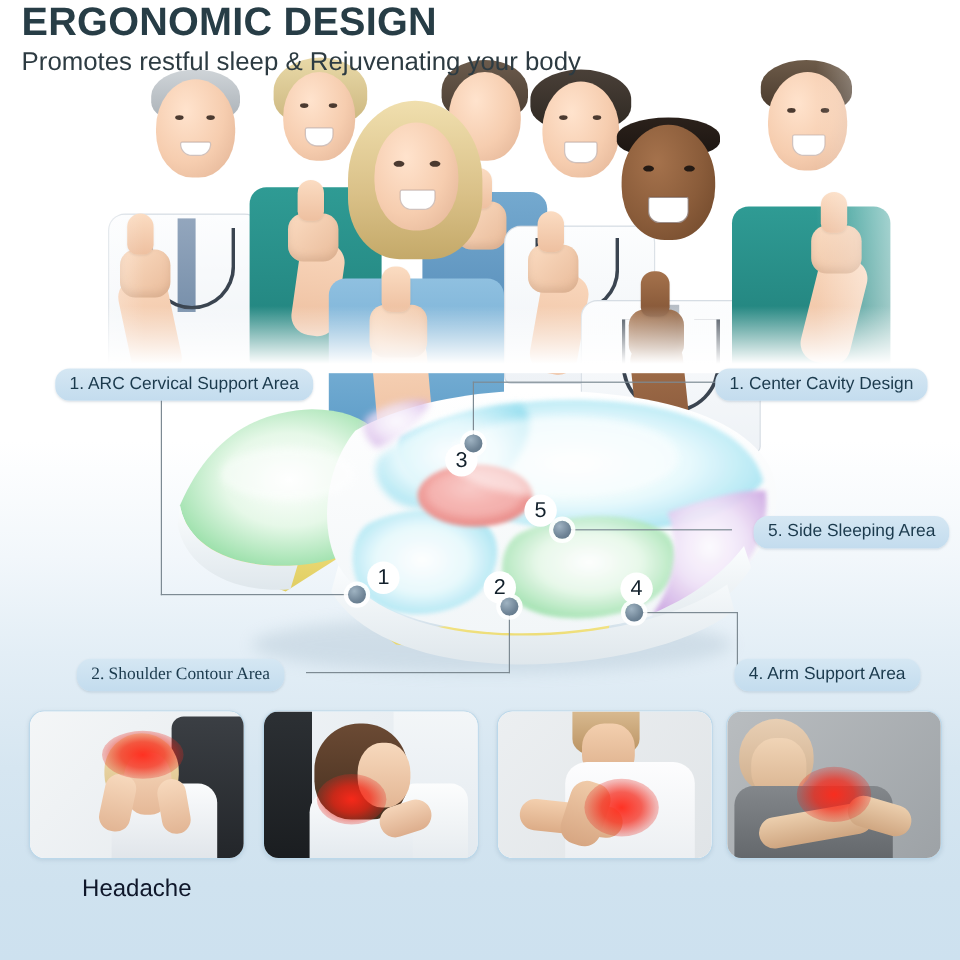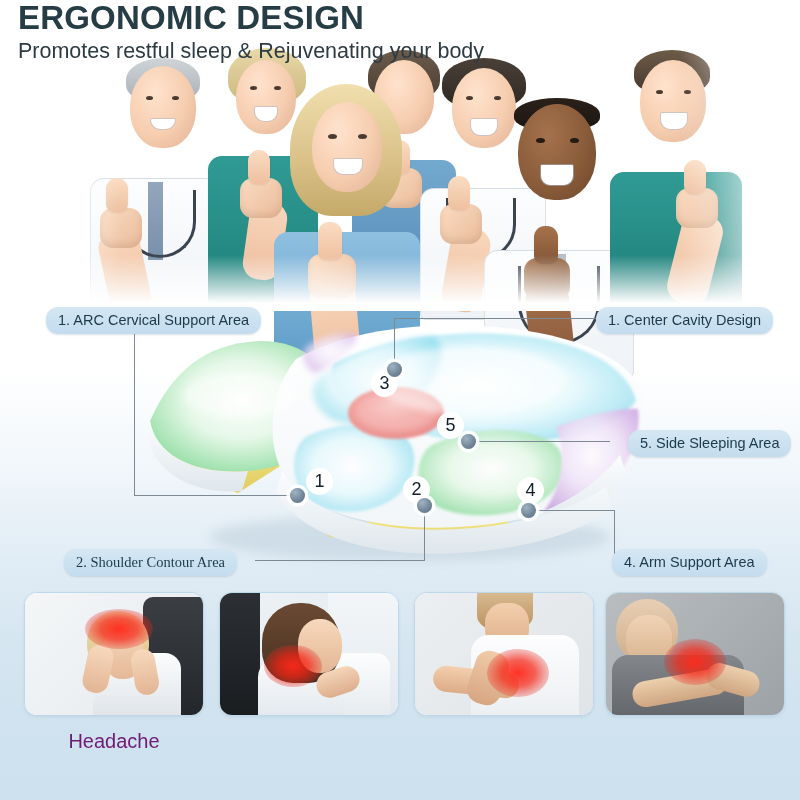--- a/index.html
+++ b/index.html
@@ -102,21 +102,21 @@
   
   #cards { position:absolute; left:0; top:592px; width:800px; height:208px; z-index:20; }
   .card {
     position:absolute; top:0; width:180px; height:124px;
     background:#fff; border:1.6px solid #bcd8ea; border-radius:13px;
     overflow:hidden; box-shadow:0 1px 3px rgba(120,150,170,.18);
   }
   .photo { position:absolute; inset:0; }
   .caption {
     position:absolute; top:138px; width:180px; text-align:center;
-    font-size:20px; color:#701a75;
+    font-size:20px; color:#0f172a;
   }
   .glow {
     position:absolute; border-radius:50%;
     background:radial-gradient(ellipse at 50% 50%,
       rgba(255,40,25,.95) 0%, rgba(245,35,20,.72) 38%,
       rgba(230,40,30,.32) 66%, rgba(220,50,40,0) 100%);
   }
 </style>
 </head>
 <body>

